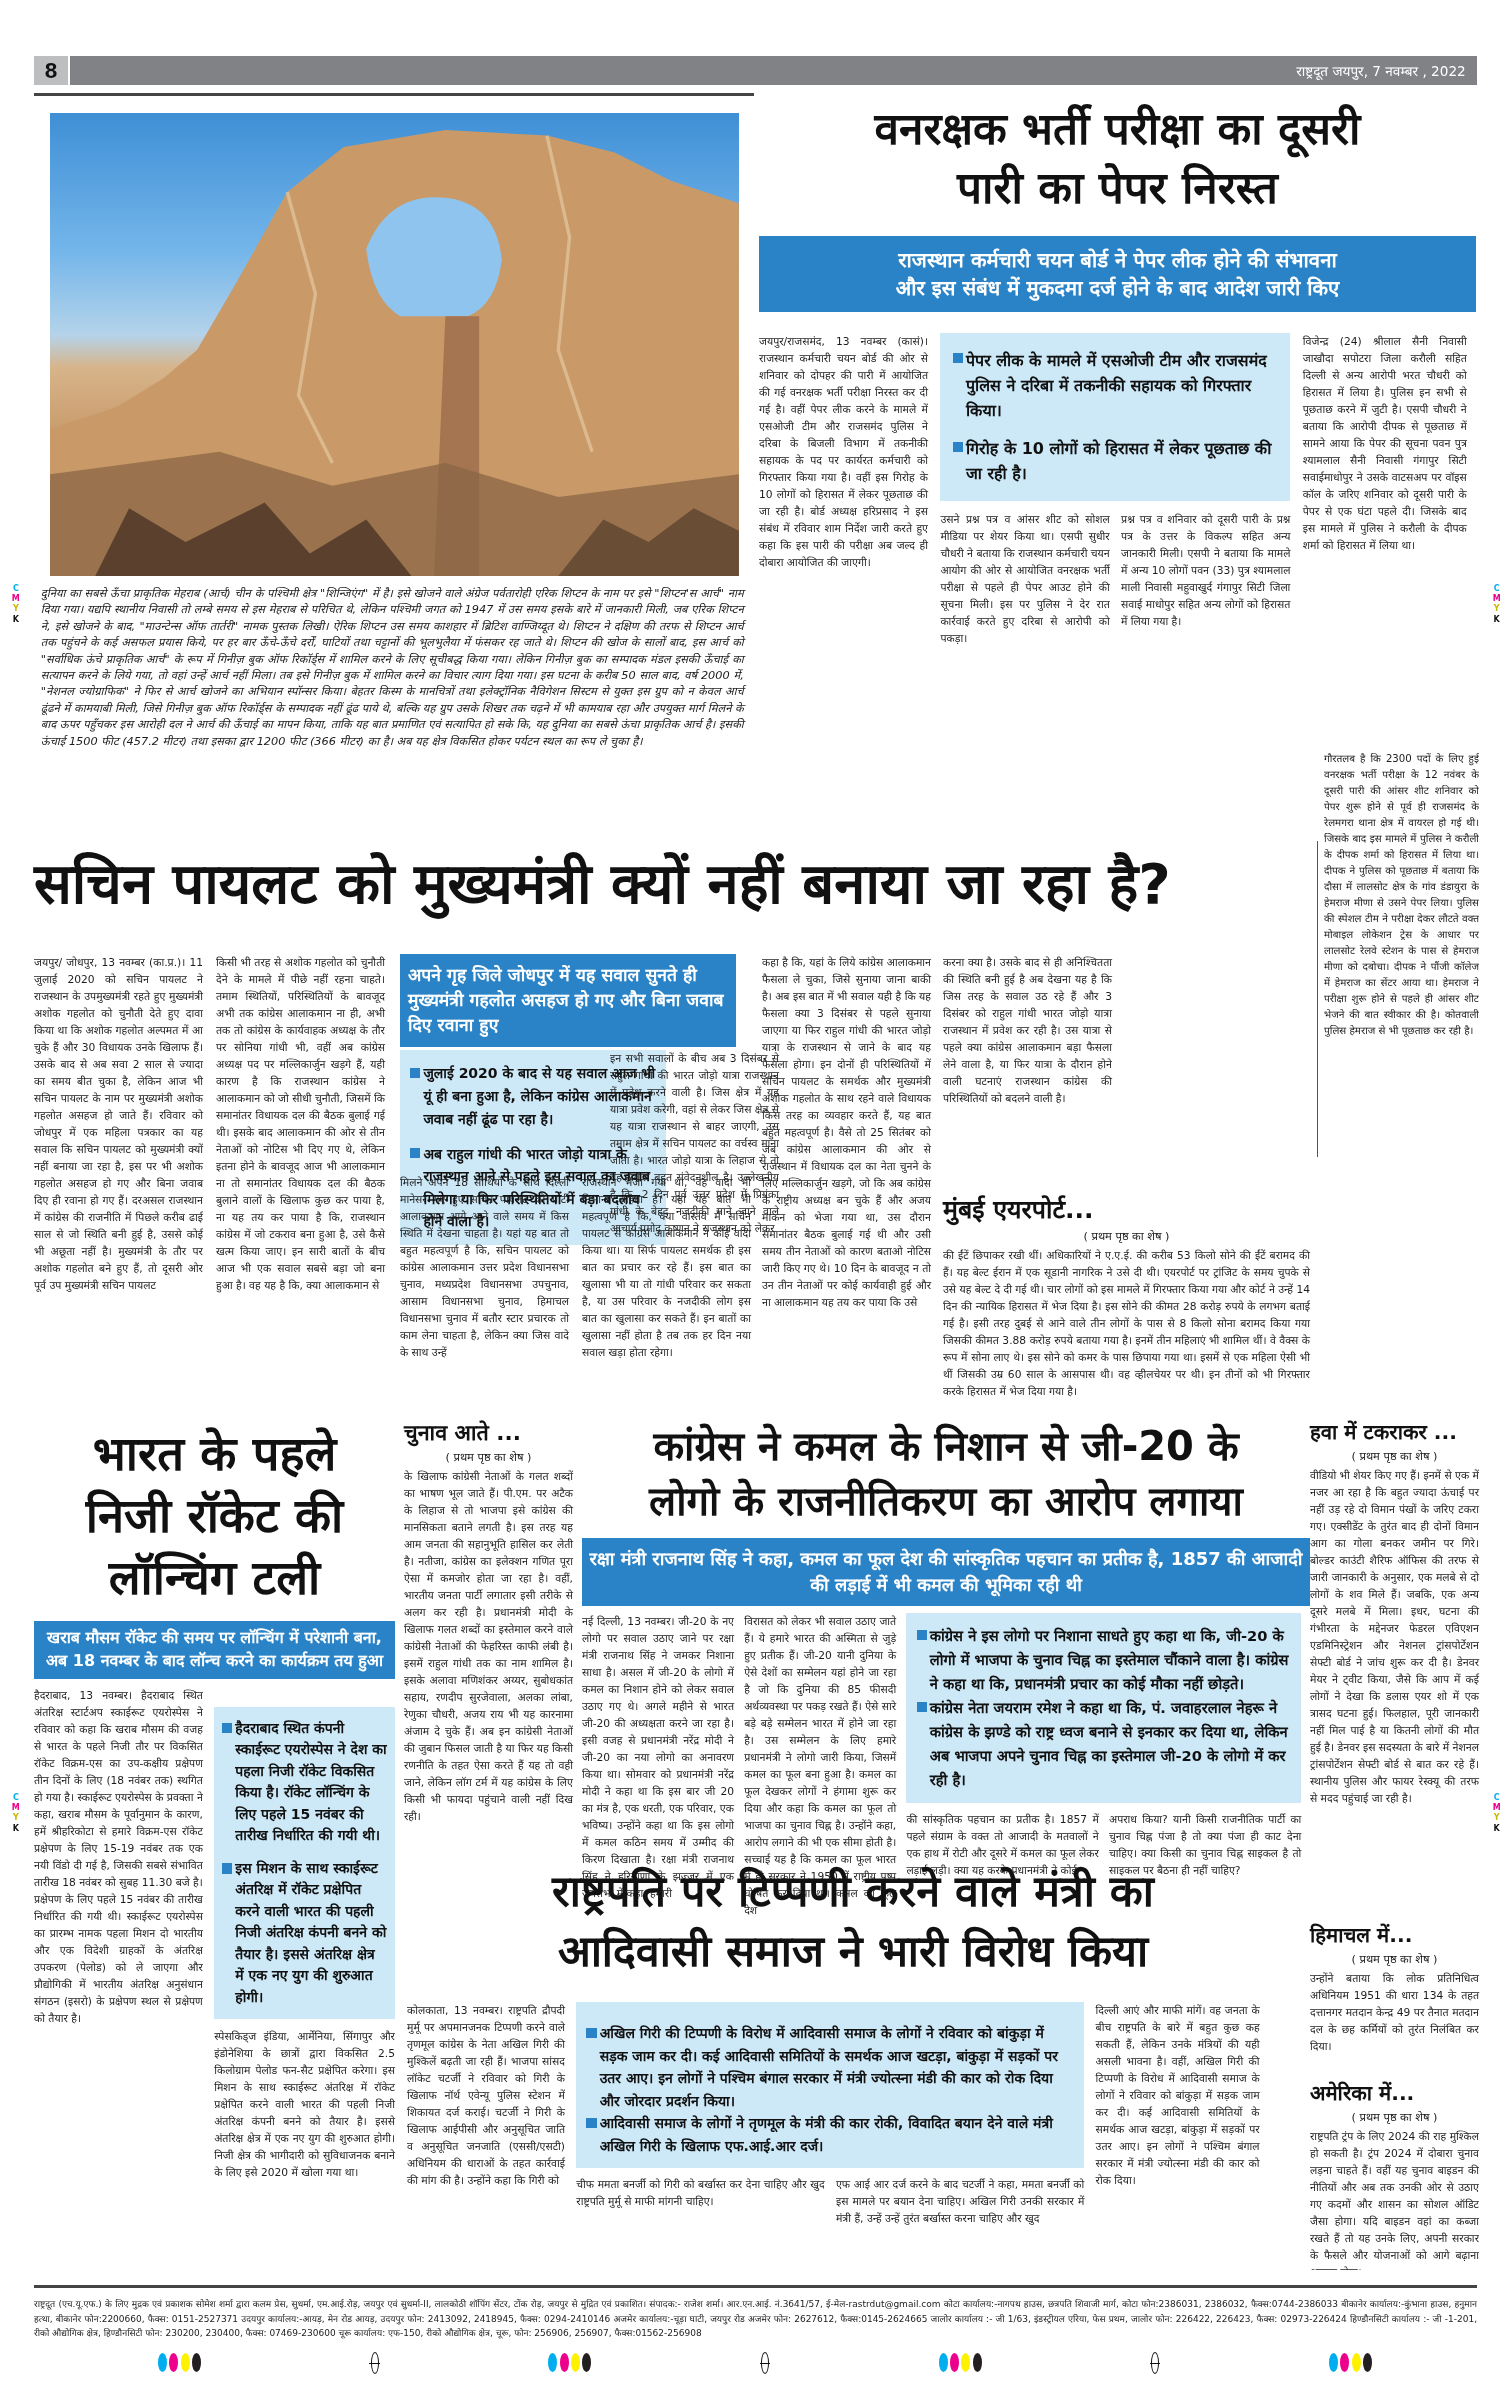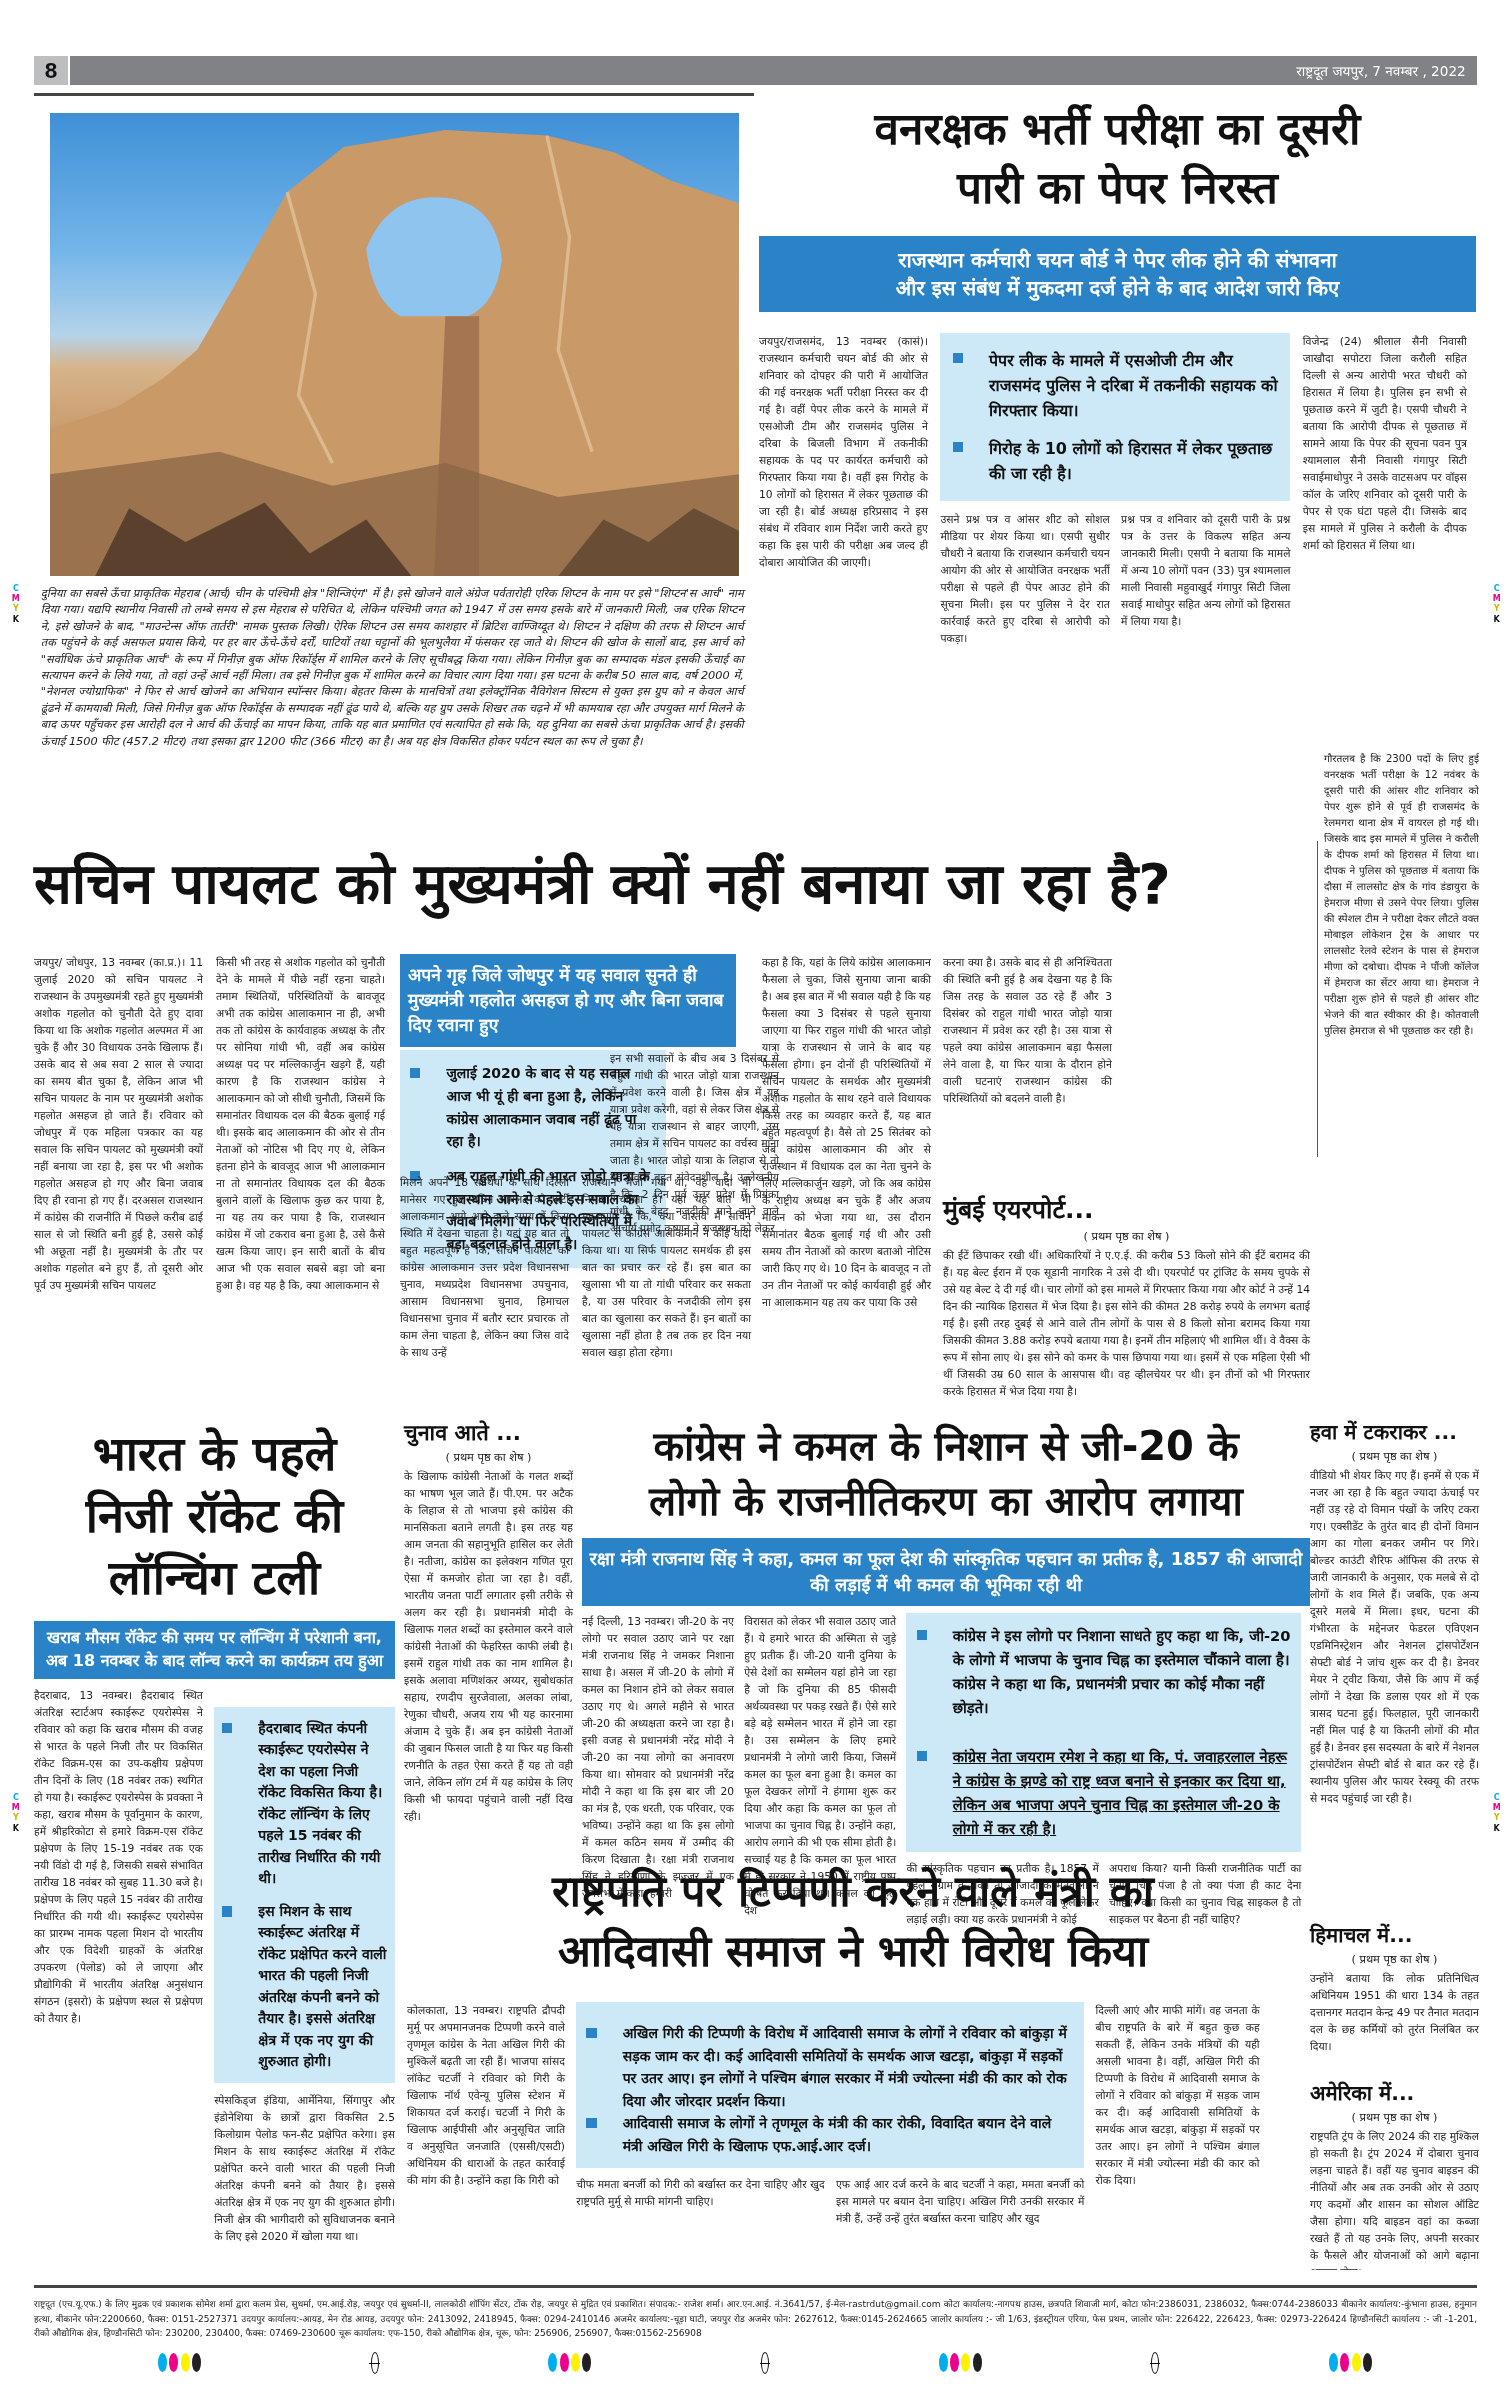--- a/index.html
+++ b/index.html
@@ -3,21 +3,21 @@
 <meta charset="utf-8">
 <style>
   * { box-sizing: border-box; margin: 0; padding: 0; }
   html, body { width: 1512px; height: 2401px; background: #ffffff; overflow: hidden; }
   body { position: relative; font-family: "DejaVu Sans", sans-serif; color: #1a1a1a; }
   .abs { position: absolute; }
   .body-text { font-family: "DejaVu Sans", sans-serif; font-size: 10.7px; line-height: 17px; text-align: justify; color: #1c1c1c; }
   .hl { font-family: "DejaVu Sans", sans-serif; font-weight: bold; color: #111; text-align: center; }
   .blue-band { background: #2a83c6; color: #ffffff; font-weight: bold; text-align: center; font-family: "DejaVu Sans", sans-serif; }
   .light-box { background: #cde8f7; }
-  .bullet { display: flex; gap: 26px; font-weight: bold; color: #111; }
+  .bullet { display: flex; gap: 3px; font-weight: bold; color: #111; }
   .bullet .sq { flex: 0 0 10.2px; width: 10.2px; height: 10.2px; background: #2a83c6; margin-top: 5.6px; }
   .subhead { font-weight: bold; font-size: 25px; color: #111; }
   .subnote { font-size: 11.3px; text-align: center; color: #222; margin: 3.4px 0; }
   .rule-v { position: absolute; width: 1.1px; background: #555; }
   .cmyk { display: flex; gap: 2.3px; }
   .cmyk span { width: 9px; height: 19px; border-radius: 50%; display: block; }
 </style>
 </head>
 <body>
 
@@ -154,21 +154,21 @@
   </div>
   <div style="display:flex;gap:10.2px;margin-top:6.8px;">
     <p class="body-text" style="width:152px;">नई दिल्ली, 13 नवम्बर। जी-20 के नए लोगो पर सवाल उठाए जाने पर रक्षा मंत्री राजनाथ सिंह ने जमकर निशाना साधा है। असल में जी-20 के लोगो में कमल का निशान होने को लेकर सवाल उठाए गए थे। अगले महीने से भारत जी-20 की अध्यक्षता करने जा रहा है। इसी वजह से प्रधानमंत्री नरेंद्र मोदी ने जी-20 का नया लोगो का अनावरण किया था। सोमवार को प्रधानमंत्री नरेंद्र मोदी ने कहा था कि इस बार जी 20 का मंत्र है, एक धरती, एक परिवार, एक भविष्य। उन्होंने कहा था कि इस लोगो में कमल कठिन समय में उम्मीद की किरण दिखाता है। रक्षा मंत्री राजनाथ सिंह ने हरियाणा के झज्जर में एक जनसभा में कहा, हमारी</p>
     <p class="body-text" style="width:152px;">विरासत को लेकर भी सवाल उठाए जाते हैं। ये हमारे भारत की अस्मिता से जुड़े हुए प्रतीक हैं। जी-20 यानी दुनिया के ऐसे देशों का सम्मेलन यहां होने जा रहा है जो कि दुनिया की 85 फीसदी अर्थव्यवस्था पर पकड़ रखते हैं। ऐसे सारे बड़े बड़े सम्मेलन भारत में होने जा रहा है। उस सम्मेलन के लिए हमारे प्रधानमंत्री ने लोगो जारी किया, जिसमें कमल का फूल बना हुआ है। कमल का फूल देखकर लोगों ने हंगामा शुरू कर दिया और कहा कि कमल का फूल तो भाजपा का चुनाव चिह्न है। उन्होंने कहा, आरोप लगाने की भी एक सीमा होती है। सच्चाई यह है कि कमल का फूल भारत में ही सरकार ने 1950 में राष्ट्रीय पुष्प घोषित कर दिया था। कमल का फूल देश</p>
     <div style="width:395px;">
       <div class="light-box" style="padding:11.3px 10.2px;font-size:14.7px;line-height:24px;">
         <div class="bullet">
             <span class="sq"></span>
             <span>कांग्रेस ने इस लोगो पर निशाना साधते हुए कहा था कि, जी-20 के लोगो में भाजपा के चुनाव चिह्न का इस्तेमाल चौंकाने वाला है। कांग्रेस ने कहा था कि, प्रधानमंत्री प्रचार का कोई मौका नहीं छोड़ते।</span>
           </div>
-        <div class="bullet" style="margin-top:25px;text-decoration:underline;">
+        <div class="bullet" style="margin-top:0;">
             <span class="sq"></span>
             <span>कांग्रेस नेता जयराम रमेश ने कहा था कि, पं. जवाहरलाल नेहरू ने कांग्रेस के झण्डे को राष्ट्र ध्वज बनाने से इनकार कर दिया था, लेकिन अब भाजपा अपने चुनाव चिह्न का इस्तेमाल जी-20 के लोगो में कर रही है।</span>
           </div>
       </div>
       <div style="display:flex;gap:10.2px;margin-top:8px;">
         <p class="body-text" style="flex:1;">की सांस्कृतिक पहचान का प्रतीक है। 1857 में पहले संग्राम के वक्त तो आजादी के मतवालों ने एक हाथ में रोटी और दूसरे में कमल का फूल लेकर लड़ाई लड़ी। क्या यह करके प्रधानमंत्री ने कोई</p>
         <p class="body-text" style="flex:1;">अपराध किया? यानी किसी राजनीतिक पार्टी का चुनाव चिह्न पंजा है तो क्या पंजा ही काट देना चाहिए। क्या किसी का चुनाव चिह्न साइकल है तो साइकल पर बैठना ही नहीं चाहिए?</p>
       </div>
     </div>
   </div>

